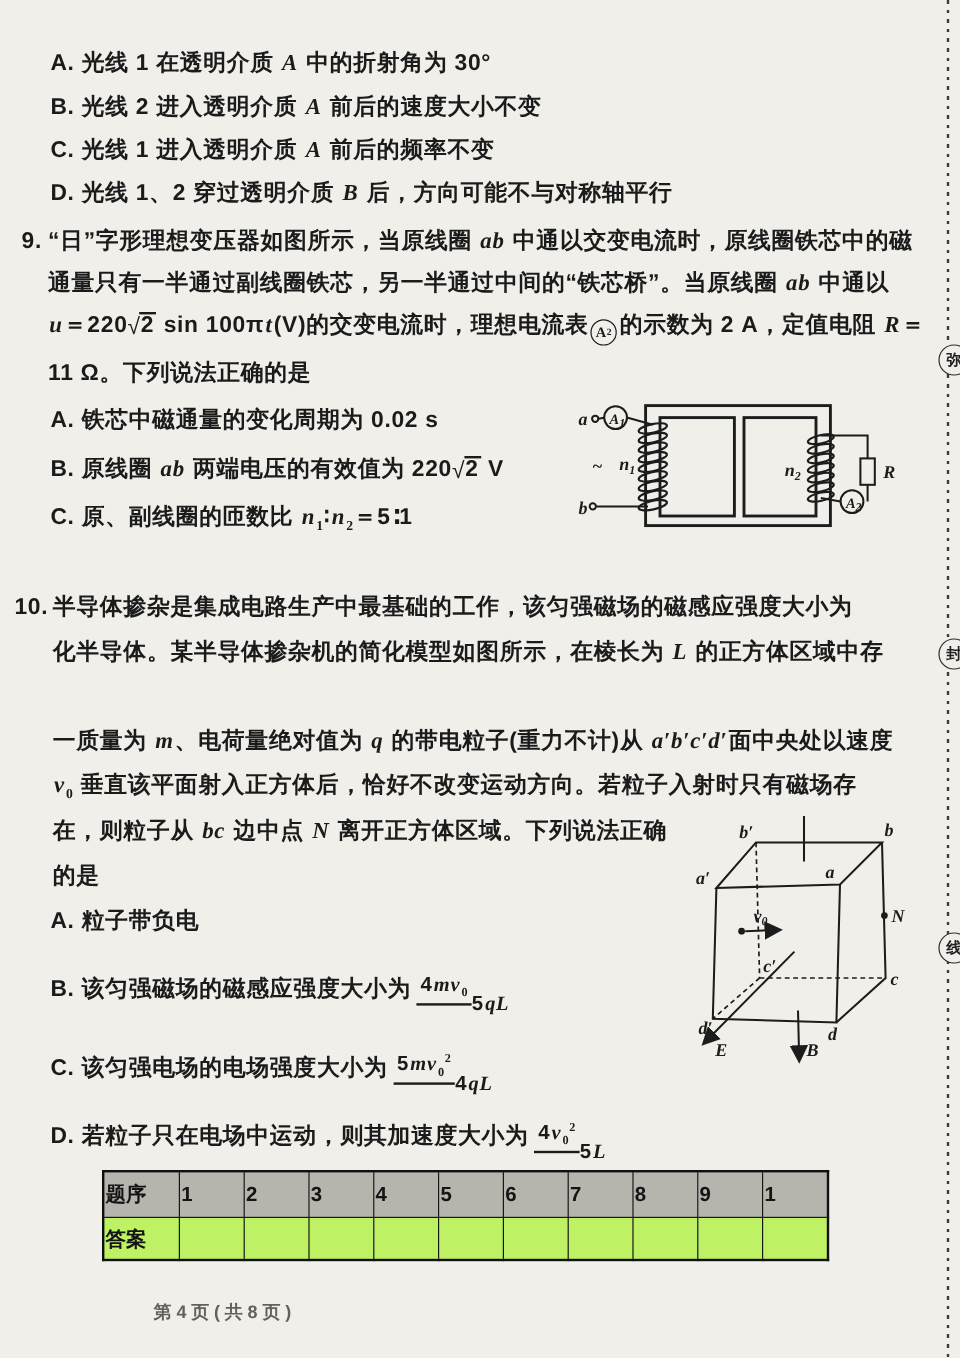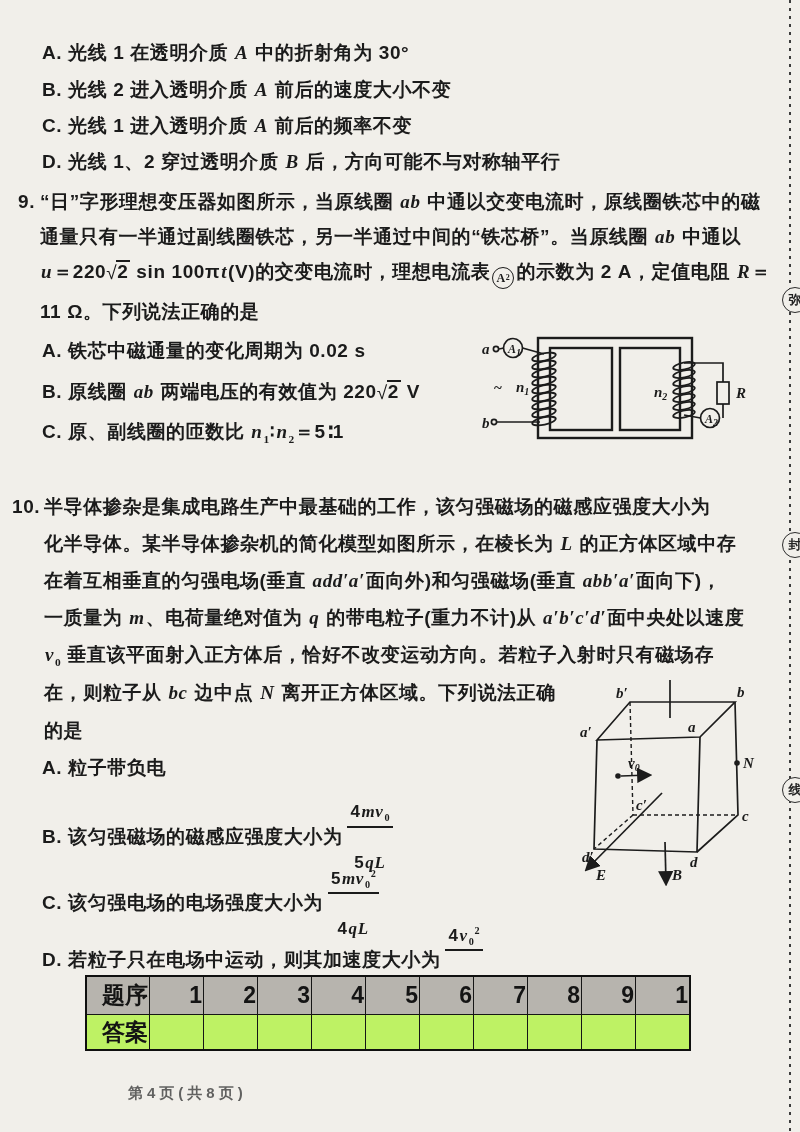--- a/index.html
+++ b/index.html
@@ -20,33 +20,33 @@
   .sqrt .rad{display:inline-block;font-weight:400;transform:translateY(1px);}
   .sqrt .rdc{display:inline-block;border-top:2px solid #1b1b1b;margin-left:-1px;padding:0 2px 0 1px;line-height:1.05;}
   .circ{
     display:inline-flex;align-items:center;justify-content:center;
     width:20px;height:20px;border:1.7px solid #1b1b1b;border-radius:50%;
     font-size:12px;line-height:1;vertical-align:-4px;margin:0 2px;
     font-family:"Liberation Serif",serif;font-weight:600;
   }
   .circ sub{font-size:8px;}
   .frac{
-    display:inline-flex;flex-direction:column;align-items:center;
+    display:inline-flex;flex-direction:row;align-items:center;
     vertical-align:middle;font-size:17px;line-height:1.2;margin-left:5px;
   }
   .frac .num{border-bottom:2px solid #1b1b1b;padding:0 3px 1px;}
   .frac .den{padding-top:1px;margin-top:24px;}
   svg text{font-family:"Liberation Serif",serif;font-style:italic;font-size:15px;font-weight:600;fill:#1b1b1b;}
   svg .svgsub{font-size:10px;}
   svg .upright{font-style:normal;}
   
   table.ans-table{position:absolute;left:85px;top:975px;border-collapse:collapse;background:#f8f7f3;}
   table.ans-table td{
-    border:1.8px solid #161616;text-align:right;vertical-align:middle;
-    font-size:23px;font-weight:700;color:#141414;
+    border:1.8px solid #161616;text-align:left;vertical-align:middle;
+    font-size:17px;font-weight:700;color:#141414;
   }
   table.ans-table tr.hdr td{height:35px;background:#b7b4ae;}
   table.ans-table tr.ans td{height:32px;background:#bef264;}
   table.ans-table td.lbl{width:60px;background:#b7b4ae;}
   table.ans-table td.c{width:51px;}
   table.ans-table{border:2.5px solid #101010;outline:none;}
   .footer{position:absolute;left:112px;top:1084px;font-size:15px;font-weight:600;
     color:#3e3e3e;letter-spacing:4px;opacity:.8;margin-left:16px;}
   .seal-line{position:absolute;left:789px;top:0;height:1132px;width:2px;
     background:repeating-linear-gradient(180deg,#3c3c3c 0 3px,transparent 3px 8px);}
@@ -124,21 +124,20 @@
     <text x="38" y="23" style="font-size:12px"><tspan>A</tspan><tspan class="svgsub" dy="3">1</tspan></text>
     <text x="235" y="93" style="font-size:12px"><tspan>A</tspan><tspan class="svgsub" dy="3">2</tspan></text>
     <text x="46" y="62"><tspan>n</tspan><tspan class="svgsub" dy="3">1</tspan></text>
     <text x="184" y="67"><tspan>n</tspan><tspan class="svgsub" dy="3">2</tspan></text>
     <text x="266" y="68">R</text>
   </svg>
 
   <div class="line qnum" style="left:12px;top:494px">10.</div>
   <div class="line" style="left:44px;top:494px">半导体掺杂是集成电路生产中最基础的工作，该匀强磁场的磁感应强度大小为</div>
   <div class="line" style="left:44px;top:531px">化半导体。某半导体掺杂机的简化模型如图所示，在棱长为 <span class="var">L</span> 的正方体区域中存</div>
-  <div class="line" style="left:44px;top:568px">在着互相垂直的匀强电场(垂直 <span class="var">add′a′</span>面向外)和匀强磁场(垂直 <span class="var">abb′a′</span>面向下)，</div>
   <div class="line" style="left:44px;top:605px">一质量为 <span class="var">m</span>、电荷量绝对值为 <span class="var">q</span> 的带电粒子(重力不计)从 <span class="var">a′b′c′d′</span>面中央处以速度</div>
   <div class="line" style="left:44px;top:642px"><span class="var">v</span><sub>0</sub> 垂直该平面射入正方体后，恰好不改变运动方向。若粒子入射时只有磁场存</div>
   <div class="line" style="left:44px;top:680px">在，则粒子从 <span class="var">bc</span> 边中点 <span class="var">N</span> 离开正方体区域。下列说法正确</div>
   <div class="line" style="left:44px;top:718px">的是</div>
 
   <div class="line" style="left:42px;top:755px">A. 粒子带负电</div>
   <div class="line" style="left:42px;top:802px">B. 该匀强磁场的磁感应强度大小为<span class="frac">
         <span class="num">4<span class="var">mv</span><sub>0</sub></span>
         <span class="den">5<span class="var">qL</span></span>
       </span></div>

